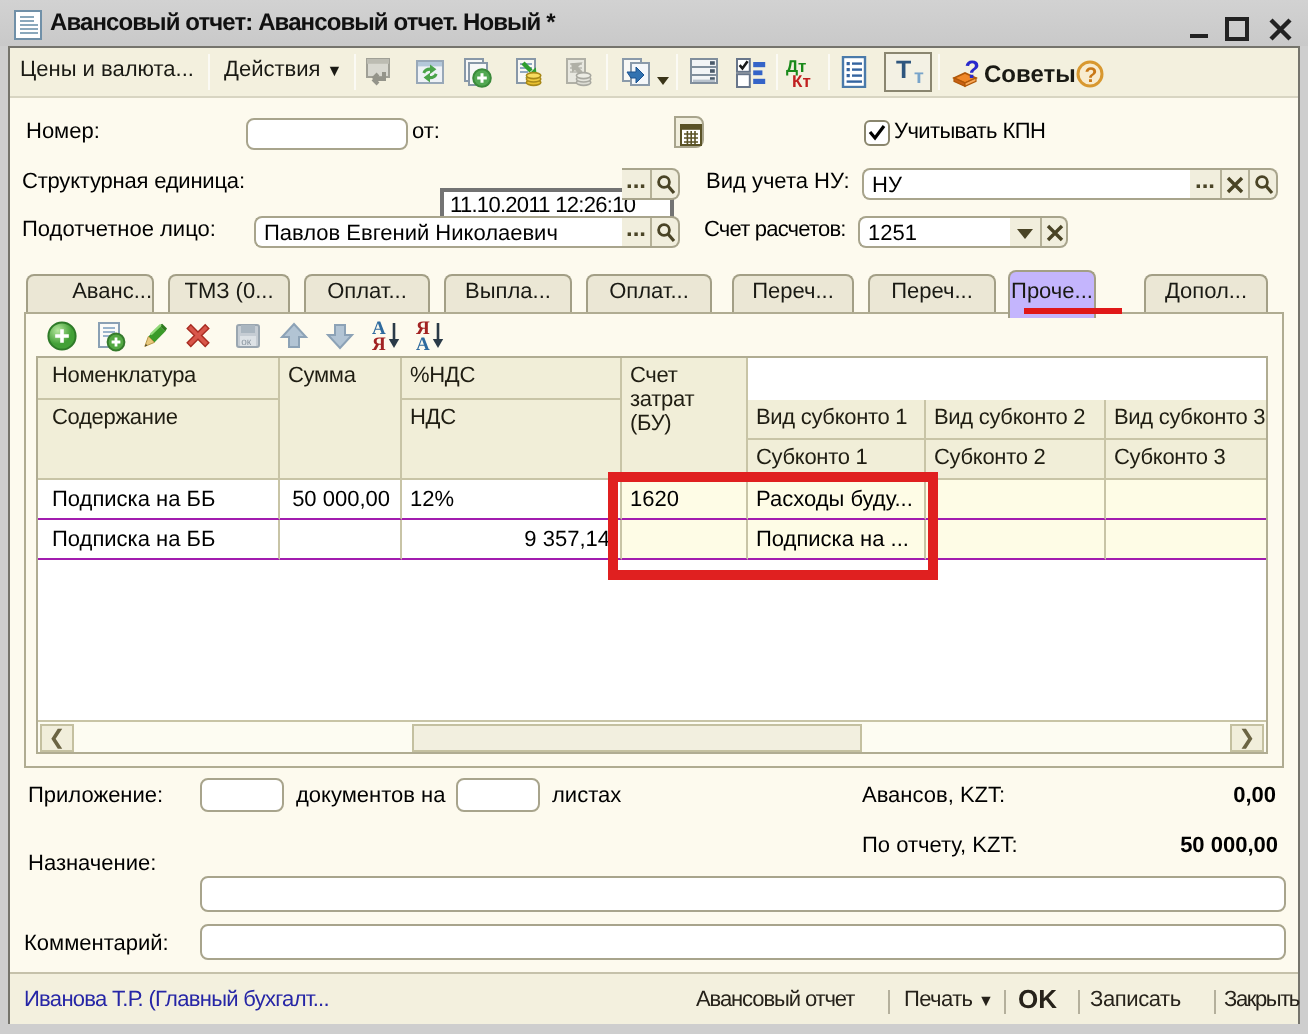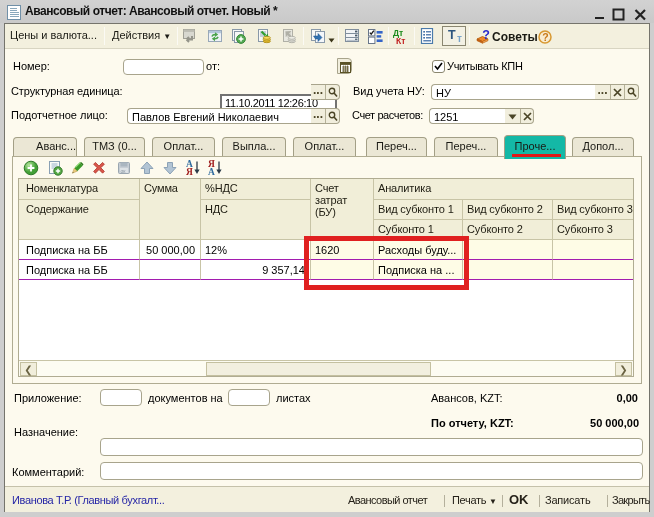--- a/index.html
+++ b/index.html
@@ -229,21 +229,21 @@
 </div>
 
 <div class="abs" style="left:0;top:113px;width:644px;height:20px;">
   <div class="tab" style="left:8px;width:64px;text-align:right;">Аванс...</div>
   <div class="tab" style="left:79px;width:61px;">ТМЗ (0...</div>
   <div class="tab" style="left:147px;width:63px;">Оплат...</div>
   <div class="tab" style="left:217px;width:64px;">Выпла...</div>
   <div class="tab" style="left:288px;width:63px;">Оплат...</div>
   <div class="tab" style="left:361px;width:61px;">Переч...</div>
   <div class="tab" style="left:429px;width:64px;">Переч...</div>
-  <div class="tab" style="left:499px;width:62px;background:#14b8a6;z-index:5;top:-2px;height:24px;padding-top:4px;">Проче...<div style="position:absolute;left:7px;width:49px;bottom:2px;height:3px;background:#e01818;"></div></div>
+  <div class="tab" style="left:499px;width:44px;background:#c4b5fd;z-index:5;top:-2px;height:24px;padding-top:4px;">Проче...<div style="position:absolute;left:7px;width:49px;bottom:2px;height:3px;background:#e01818;"></div></div>
   <div class="tab" style="left:567px;width:62px;">Допол...</div>
 </div>
 
 <div id="tabpage" class="abs">
   <svg class="icon16" style="left:10px;top:3px;">
         <defs>
           <radialGradient id="gg" cx="0.35" cy="0.3">
             <stop offset="0" stop-color="#b8e8a0"></stop>
             <stop offset="1" stop-color="#42a036"></stop>
           </radialGradient>
@@ -292,21 +292,20 @@
         <path d="M11 15 L8.4 10.5 H13.6 Z" fill="#2a3a48"></path>
       </svg>
   <div id="grid">
 
     <div class="hcell" style="left:0;top:0;width:121px;height:21px;padding-left:7px;">Номенклатура</div>
     <div class="hcell" style="left:0;top:21px;width:121px;height:40px;padding-left:7px;">Содержание</div>
     <div class="hcell" style="left:121px;top:0;width:61px;height:61px;">Сумма</div>
     <div class="hcell" style="left:182px;top:0;width:110px;height:21px;">%НДС</div>
     <div class="hcell" style="left:182px;top:21px;width:110px;height:40px;">НДС</div>
     <div class="hcell" style="left:292px;top:0;width:63px;height:61px;">Счет<br>затрат<br>(БУ)</div>
-    <div class="hcell" style="left:355px;top:0;width:259px;height:21px;border-right:none;">Аналитика</div>
     <div class="hcell" style="left:355px;top:21px;width:89px;height:20px;">Вид субконто 1</div>
     <div class="hcell" style="left:444px;top:21px;width:90px;height:20px;">Вид субконто 2</div>
     <div class="hcell" style="left:534px;top:21px;width:80px;height:20px;border-right:none;">Вид субконто 3</div>
     <div class="hcell" style="left:355px;top:41px;width:89px;height:20px;">Субконто 1</div>
     <div class="hcell" style="left:444px;top:41px;width:90px;height:20px;">Субконто 2</div>
     <div class="hcell" style="left:534px;top:41px;width:80px;height:20px;border-right:none;">Субконто 3</div>
 
     <div class="dcell" style="left:0;top:61px;width:121px;height:20px;padding-left:7px;">Подписка на ББ</div>
     <div class="dcell num" style="left:121px;top:61px;width:61px;height:20px;">50 000,00</div>
     <div class="dcell" style="left:182px;top:61px;width:110px;height:20px;">12%</div>
@@ -332,21 +331,21 @@
 
 <div class="redbox" style="left:299px;top:212px;width:165px;height:54px;"></div>
 
 <div class="lbl" style="left:9px;top:368px;">Приложение:</div>
 <div class="inp" style="left:95px;top:365px;width:42px;height:17px;"></div>
 <div class="lbl" style="left:143px;top:368px;">документов на</div>
 <div class="inp" style="left:223px;top:365px;width:42px;height:17px;"></div>
 <div class="lbl" style="left:271px;top:368px;">листах</div>
 <div class="lbl" style="left:426px;top:368px;">Авансов, KZT:</div>
 <div class="lbl boldnum" style="right:11px;top:368px;text-align:right;">0,00</div>
-<div class="lbl" style="left:426px;top:393px;font-weight:bold;">По отчету, KZT:</div>
+<div class="lbl" style="left:426px;top:393px;">По отчету, KZT:</div>
 <div class="lbl boldnum" style="right:10px;top:393px;text-align:right;">50 000,00</div>
 
 <div class="lbl" style="left:9px;top:402px;">Назначение:</div>
 <div class="inp" style="left:95px;top:414px;width:543px;height:18px;"></div>
 <div class="lbl" style="left:7px;top:442px;">Комментарий:</div>
 <div class="inp" style="left:95px;top:438px;width:543px;height:18px;"></div>
 
 <div class="abs" style="left:0;top:463px;width:644px;height:25px;background:#f3f0de;"></div>
 <div id="statusline" class="abs"></div>
 <div class="statbtn" style="left:7px;color:#2626a6;letter-spacing:-0.35px;">Иванова Т.Р. (Главный бухгалт...</div>

